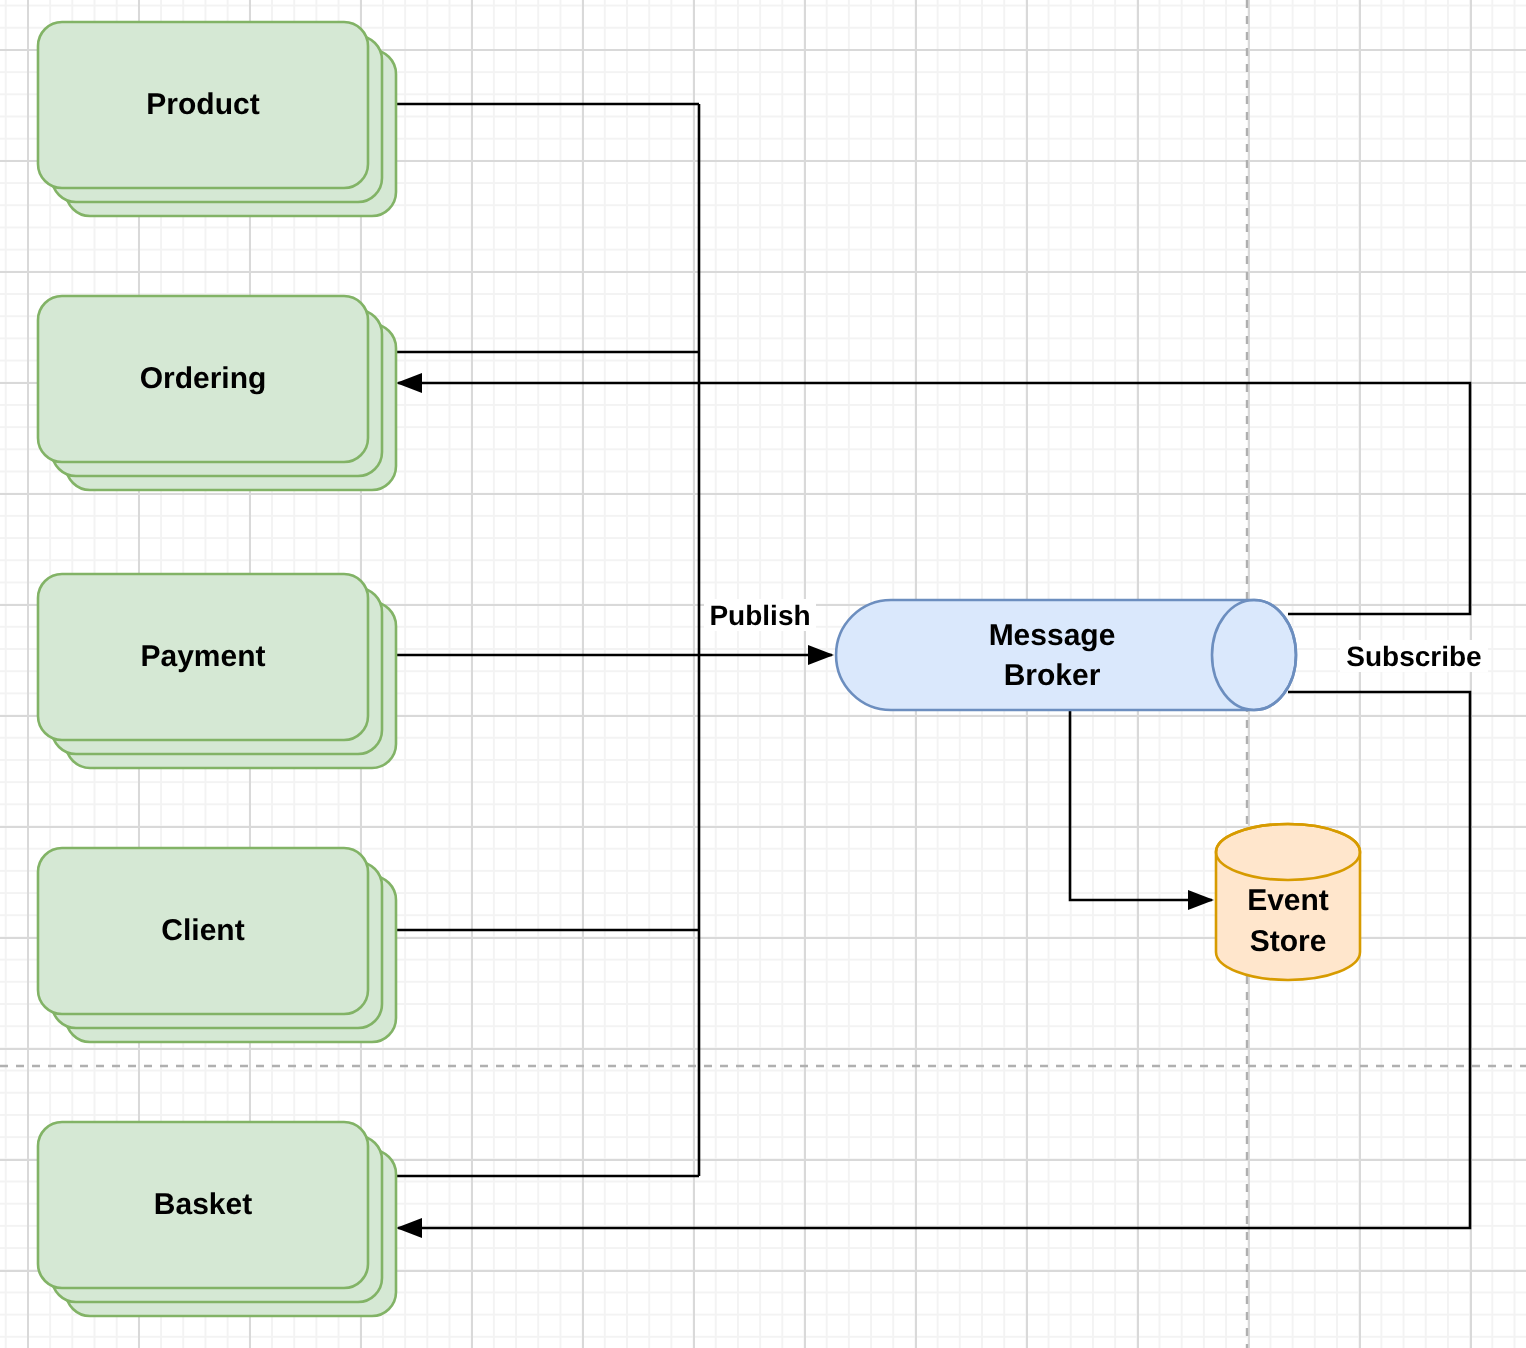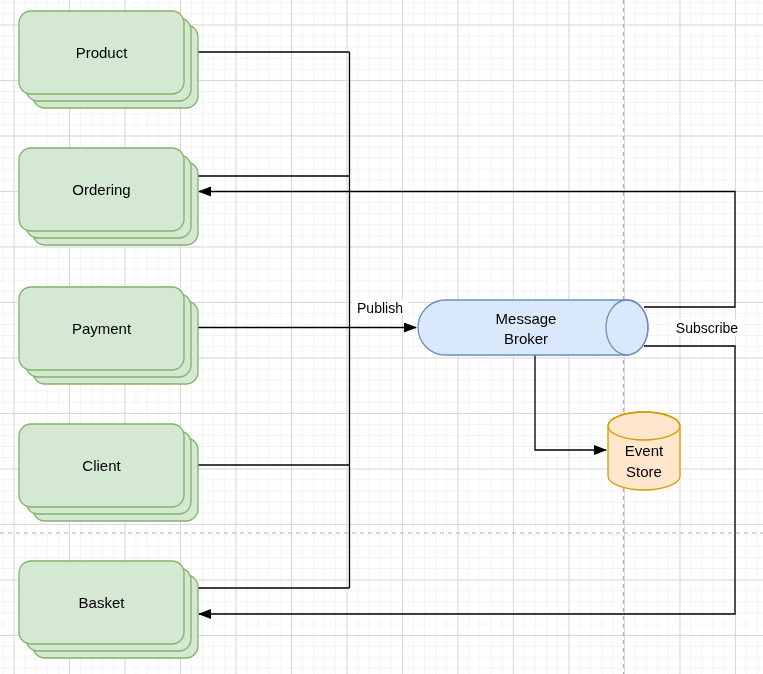--- a/index.html
+++ b/index.html
@@ -15,20 +15,21 @@
     overflow: hidden;
     background-color: #ffffff;
     
     background-image:
       linear-gradient(to bottom, #d9d9d9 1px, transparent 1px),
       linear-gradient(to right,  #d9d9d9 1px, transparent 1px),
       linear-gradient(to bottom, #f3f3f3 1px, transparent 1px),
       linear-gradient(to right,  #f3f3f3 1px, transparent 1px);
     background-size: 55.5px 55.5px, 55.5px 55.5px, 11.1px 11.1px, 11.1px 11.1px;
     background-position: 0 24.5px, 13.5px 0, 0 2.3px, 2.4px 0;
+    font-weight: bold;
   }
   .canvas svg { position: absolute; left: 0; top: 0; }
 
   .page-divider { stroke: #b0b0b0; stroke-width: 1.2; stroke-dasharray: 4 4; fill: none; }
 
   .edge { fill: none; stroke: #000000; stroke-width: 1.3; stroke-miterlimit: 10; }
 
   .service-shape { fill: #d5e8d4; stroke: #82b366; stroke-width: 1.3; }
   .broker-shape  { fill: #dae8fc; stroke: #6c8ebf; stroke-width: 1.3; }
   .broker-lens   { fill: none;    stroke: #6c8ebf; stroke-width: 1.3; }

